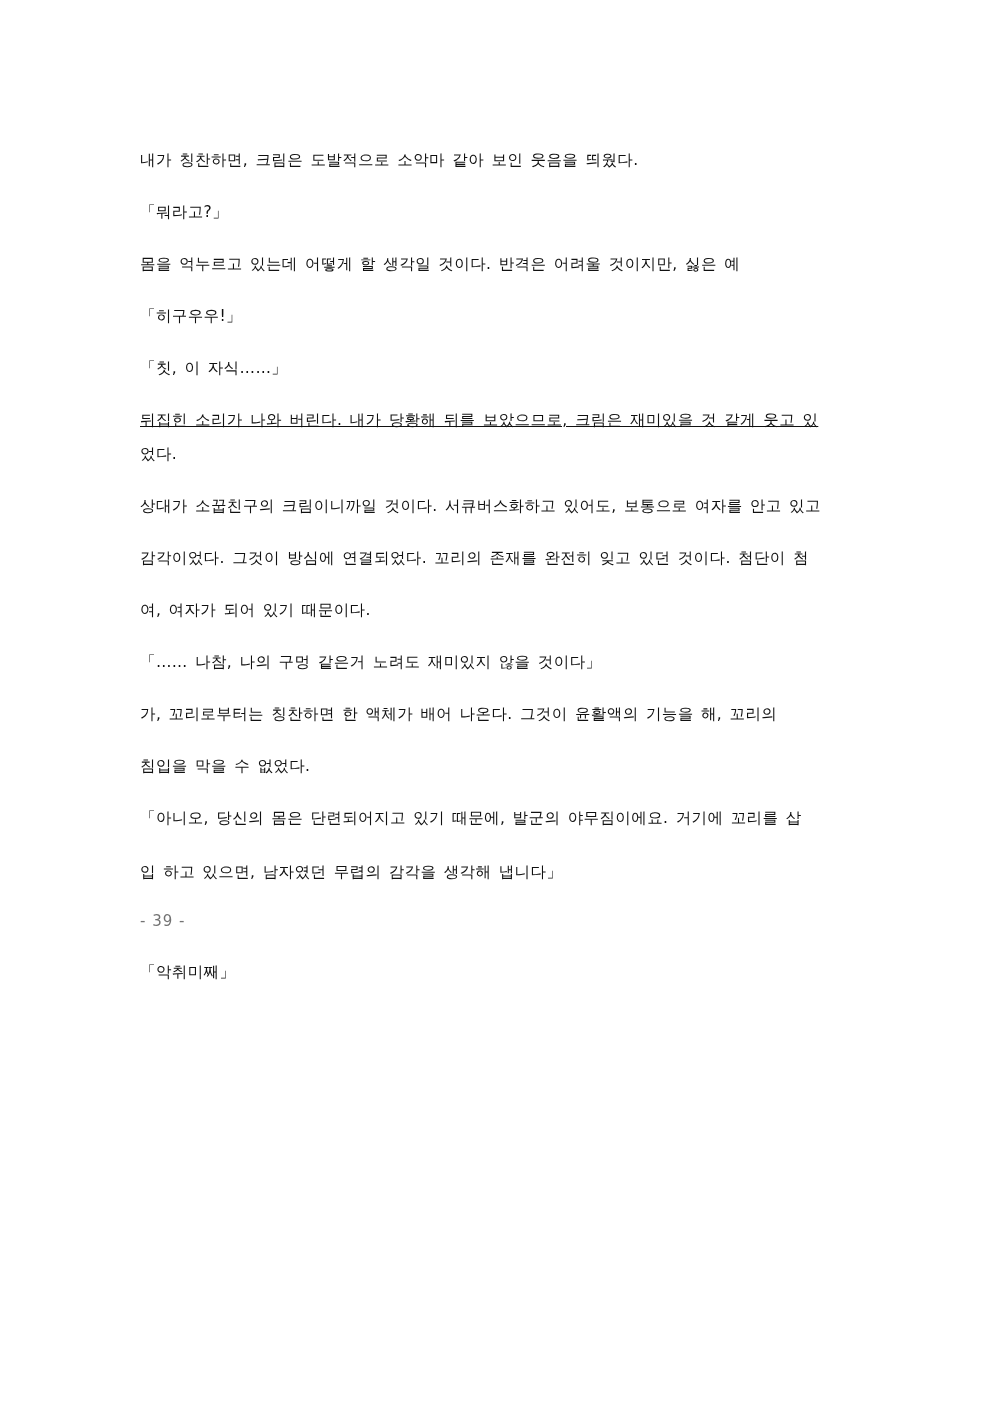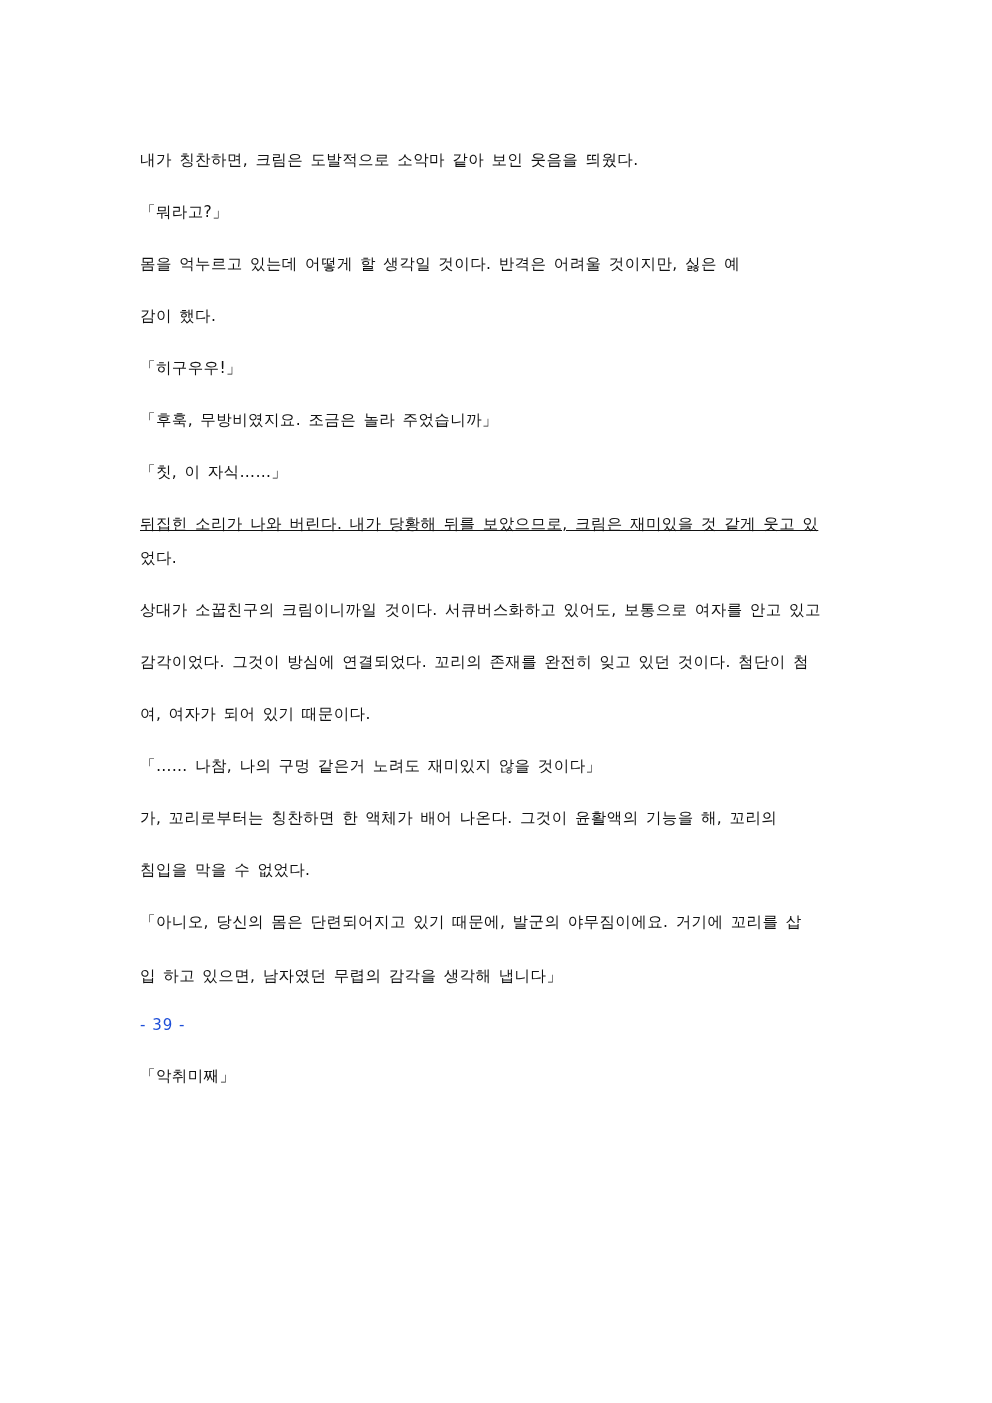--- a/index.html
+++ b/index.html
@@ -37,37 +37,35 @@
   }
   .para.tight {
     margin-bottom: 10px;
     text-decoration: underline;
   }
   .para.wide {
     margin-bottom: 30px;
   }
   .pagenum {
     font-size: 15px;
-    color: #1d4ed8;
+    color: #737373;
     letter-spacing: 1px;
     margin: 0 0 30px 0;
   }
 </style>
 </head>
 <body>
 
 <div class="page">
   <div class="content">
 
     <p class="para">내가 칭찬하면, 크림은 도발적으로 소악마 같아 보인 웃음을 띄웠다.</p>
     <p class="para">「뭐라고?」</p>
     <p class="para">몸을 억누르고 있는데 어떻게 할 생각일 것이다. 반격은 어려울 것이지만, 싫은 예</p>
-    <p class="para">감이 했다.</p>
     <p class="para">「히구우우!」</p>
-    <p class="para">「후훅, 무방비였지요. 조금은 놀라 주었습니까」</p>
     <p class="para">「칫, 이 자식……」</p>
     <p class="para tight">뒤집힌 소리가 나와 버린다. 내가 당황해 뒤를 보았으므로, 크림은 재미있을 것 같게 웃고 있</p>
     <p class="para">었다.</p>
     <p class="para">상대가 소꿉친구의 크림이니까일 것이다. 서큐버스화하고 있어도, 보통으로 여자를 안고 있고</p>
     <p class="para">감각이었다. 그것이 방심에 연결되었다. 꼬리의 존재를 완전히 잊고 있던 것이다. 첨단이 첨</p>
     <p class="para">여, 여자가 되어 있기 때문이다.</p>
     <p class="para">「…… 나참, 나의 구멍 같은거 노려도 재미있지 않을 것이다」</p>
     <p class="para">가, 꼬리로부터는 칭찬하면 한 액체가 배어 나온다. 그것이 윤활액의 기능을 해, 꼬리의</p>
     <p class="para">침입을 막을 수 없었다.</p>
     <p class="para wide">「아니오, 당신의 몸은 단련되어지고 있기 때문에, 발군의 야무짐이에요. 거기에 꼬리를 삽</p>

